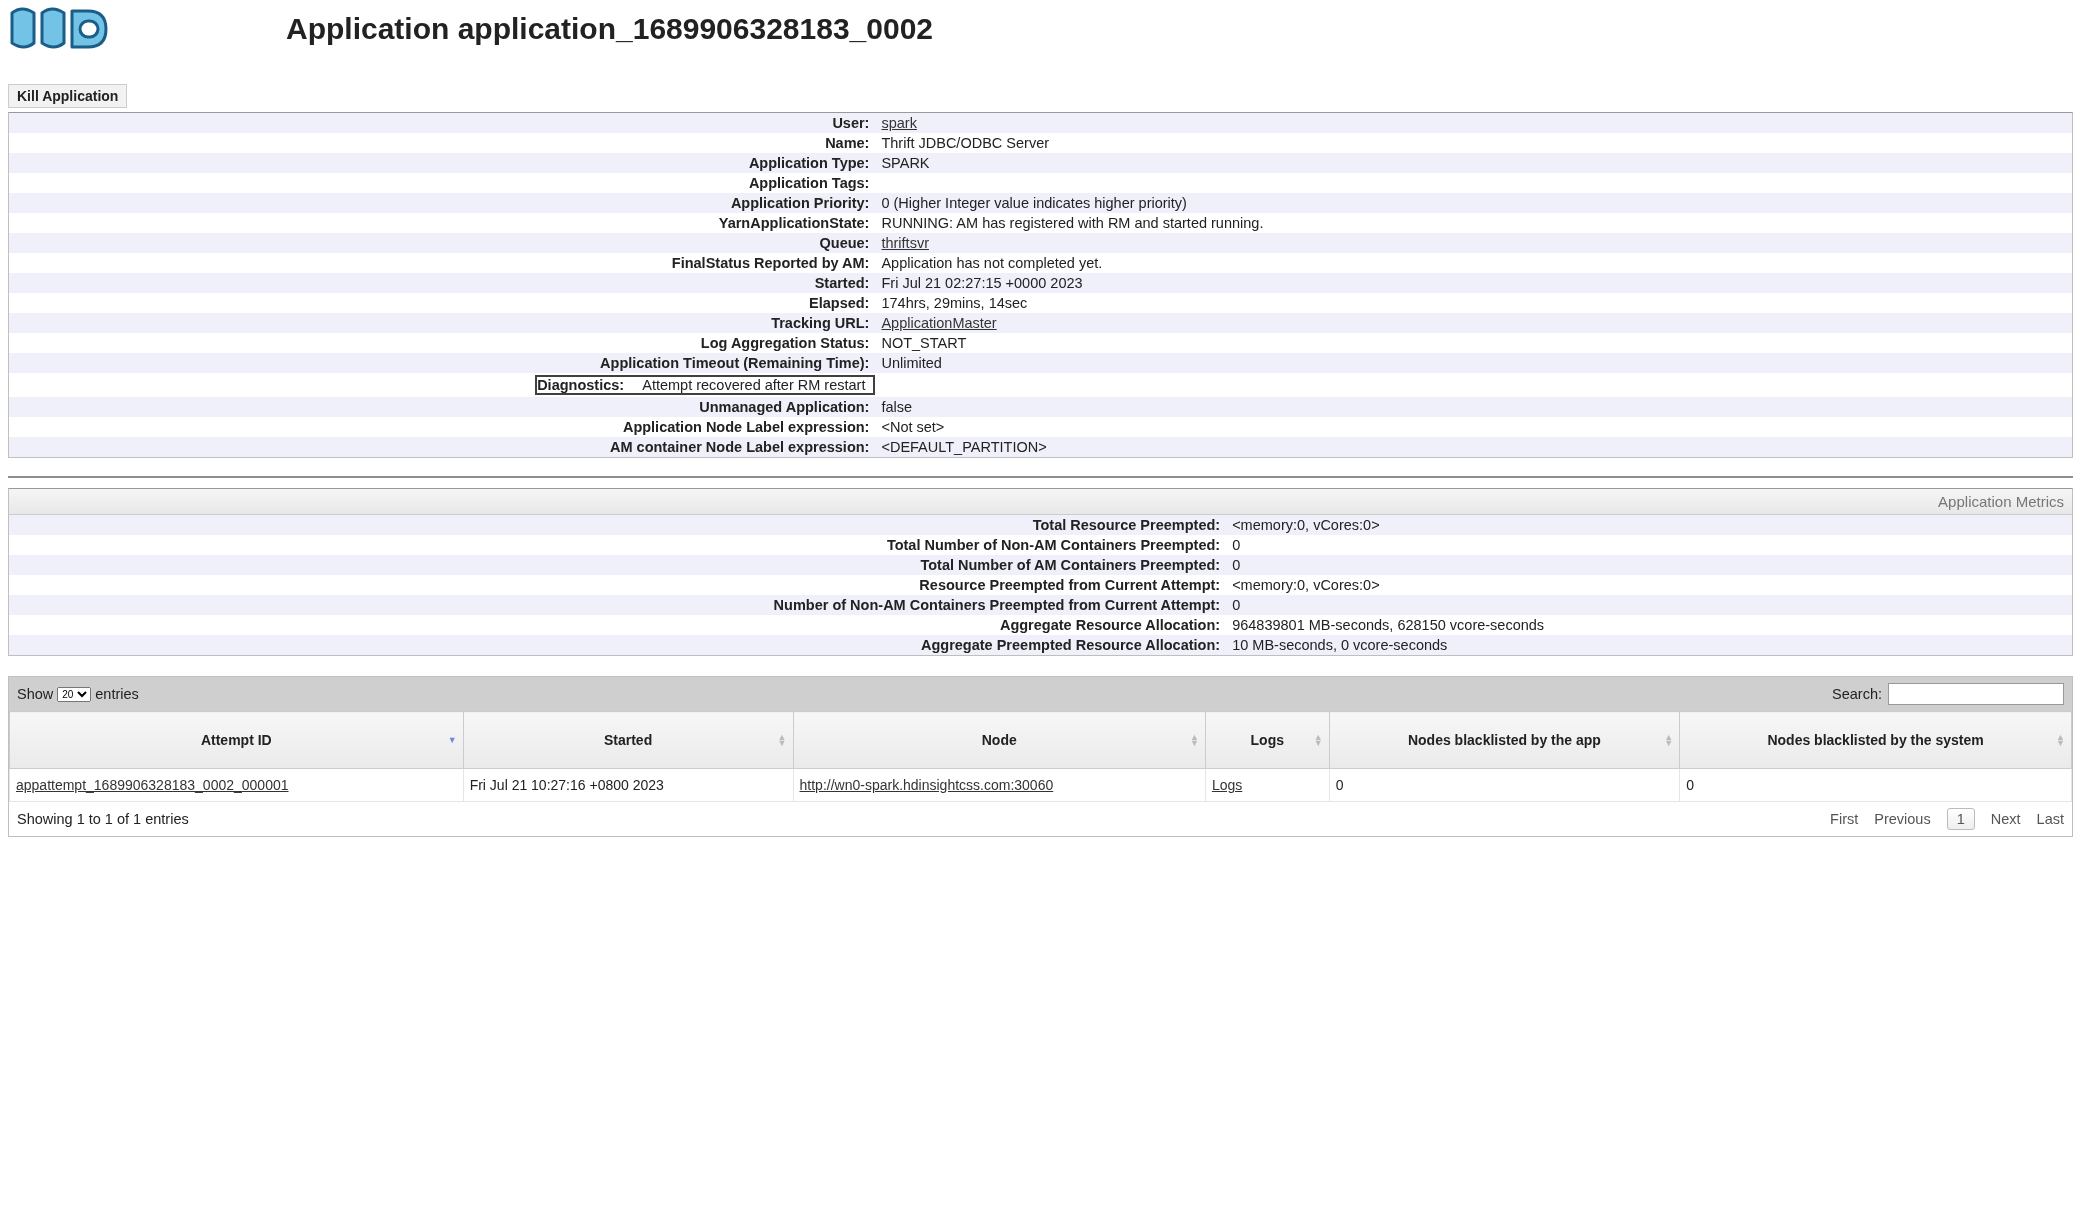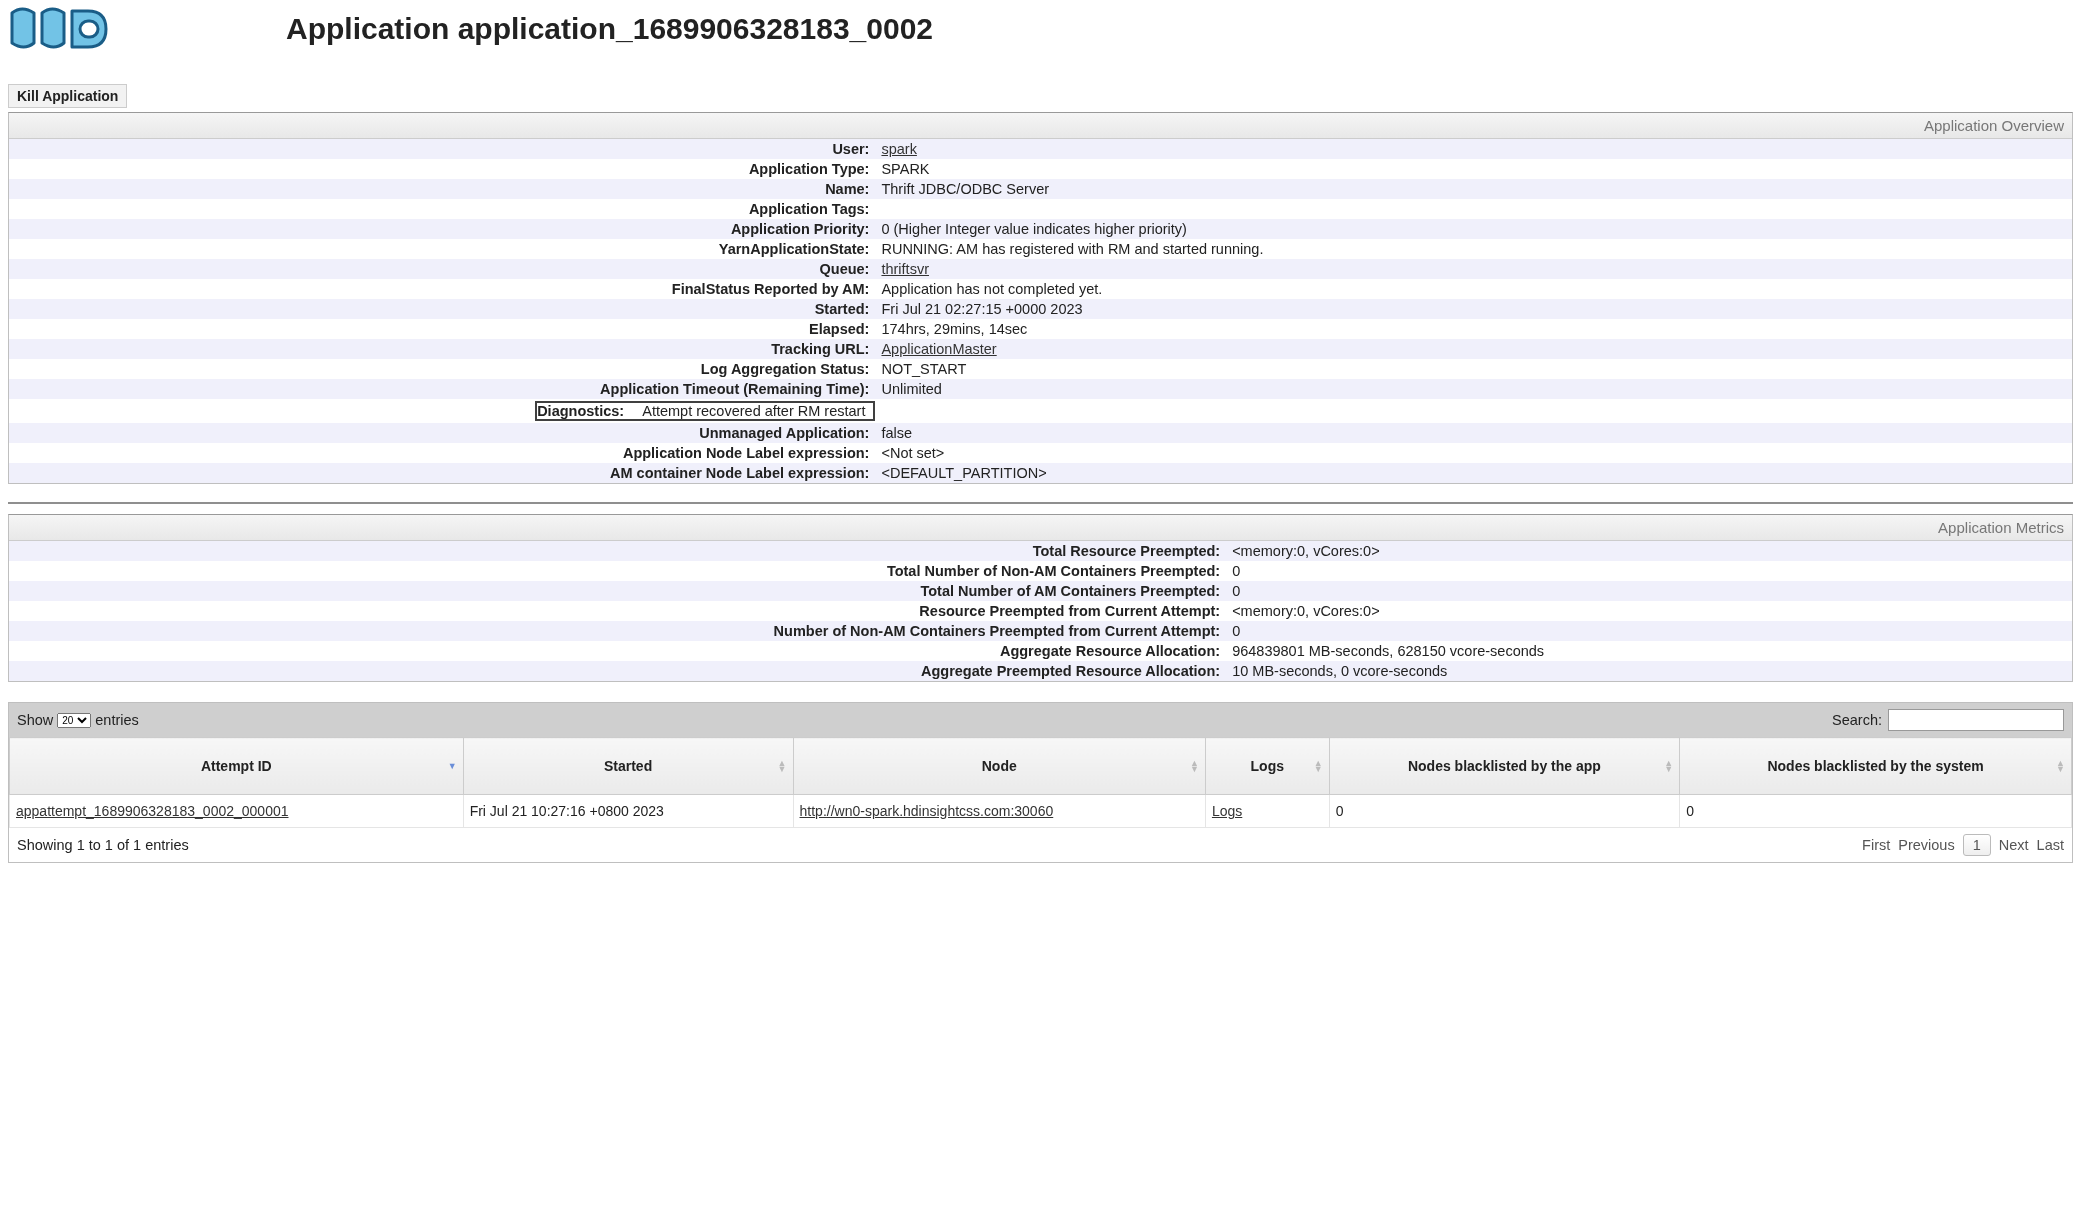--- a/index.html
+++ b/index.html
@@ -25,21 +25,21 @@
 .attempts .toolbar .left{display:flex;align-items:center;gap:4px}
 .attempts .toolbar select{font-size:10px}
 .attempts .toolbar .right{display:flex;align-items:center;gap:6px}
 .attempts .toolbar input[type=text]{width:170px;height:18px;border:1px solid #999}
 table.data{width:100%;border-collapse:collapse}
 table.data thead th{background:linear-gradient(#f7f7f7,#eaeaea);border:1px solid #ccc;padding:20px 6px;font-weight:700;font-size:14px;position:relative}
 table.data thead th .sort{position:absolute;right:6px;top:50%;transform:translateY(-50%);display:flex;flex-direction:column;line-height:6px;font-size:9px;color:#bbb}
 table.data thead th .sort.asc{color:#6a8ed8}
 table.data tbody td{border:1px solid #e5e5e5;padding:8px 6px;font-size:14px}
 .attempts .footer{display:flex;justify-content:space-between;align-items:center;padding:6px 8px;font-size:14.5px}
-.pager{display:flex;gap:8px;align-items:center;color:#555}
+.pager{display:flex;gap:16px;align-items:center;color:#555}
 .pager .page-num{border:1px solid #bbb;border-radius:3px;padding:2px 9px;background:linear-gradient(#fff,#eee)}
 .pager span{cursor:pointer}
 .metrics-sep{border:none;border-top:2px solid #8f8f8f;margin:18px 0 10px 0}
 </style>
 </head>
 <body>
 
 <div class="page">
 
   <div class="headrow">
@@ -52,34 +52,33 @@
         <rect x="72" y="16" width="18" height="16" rx="8" fill="#ffffff"></rect>
       </g>
     </svg>
     <h1 class="page-title">Application application_1689906328183_0002</h1>
   </div>
 
   <span class="kill-btn">Kill Application</span>
 
   
   <div class="panel">
-    <div class="panel-header">Application Overview</div>
     <table class="kv">
       <tbody>
           <tr>
             <td class="k">User:</td>
           <td class="v"><a href="#">spark</a></td>
           </tr>
       <tr>
+            <td class="k">Name:</td>
+          <td class="v">Thrift JDBC/ODBC Server</td>
+          </tr>
+      <tr>
             <td class="k">Application Type:</td>
           <td class="v">SPARK</td>
-          </tr>
-      <tr>
-            <td class="k">Name:</td>
-          <td class="v">Thrift JDBC/ODBC Server</td>
           </tr>
       <tr>
             <td class="k">Application Tags:</td>
           <td class="v"></td>
           </tr>
       <tr>
             <td class="k">Application Priority:</td>
           <td class="v">0 (Higher Integer value indicates higher priority)</td>
           </tr>
       <tr>

